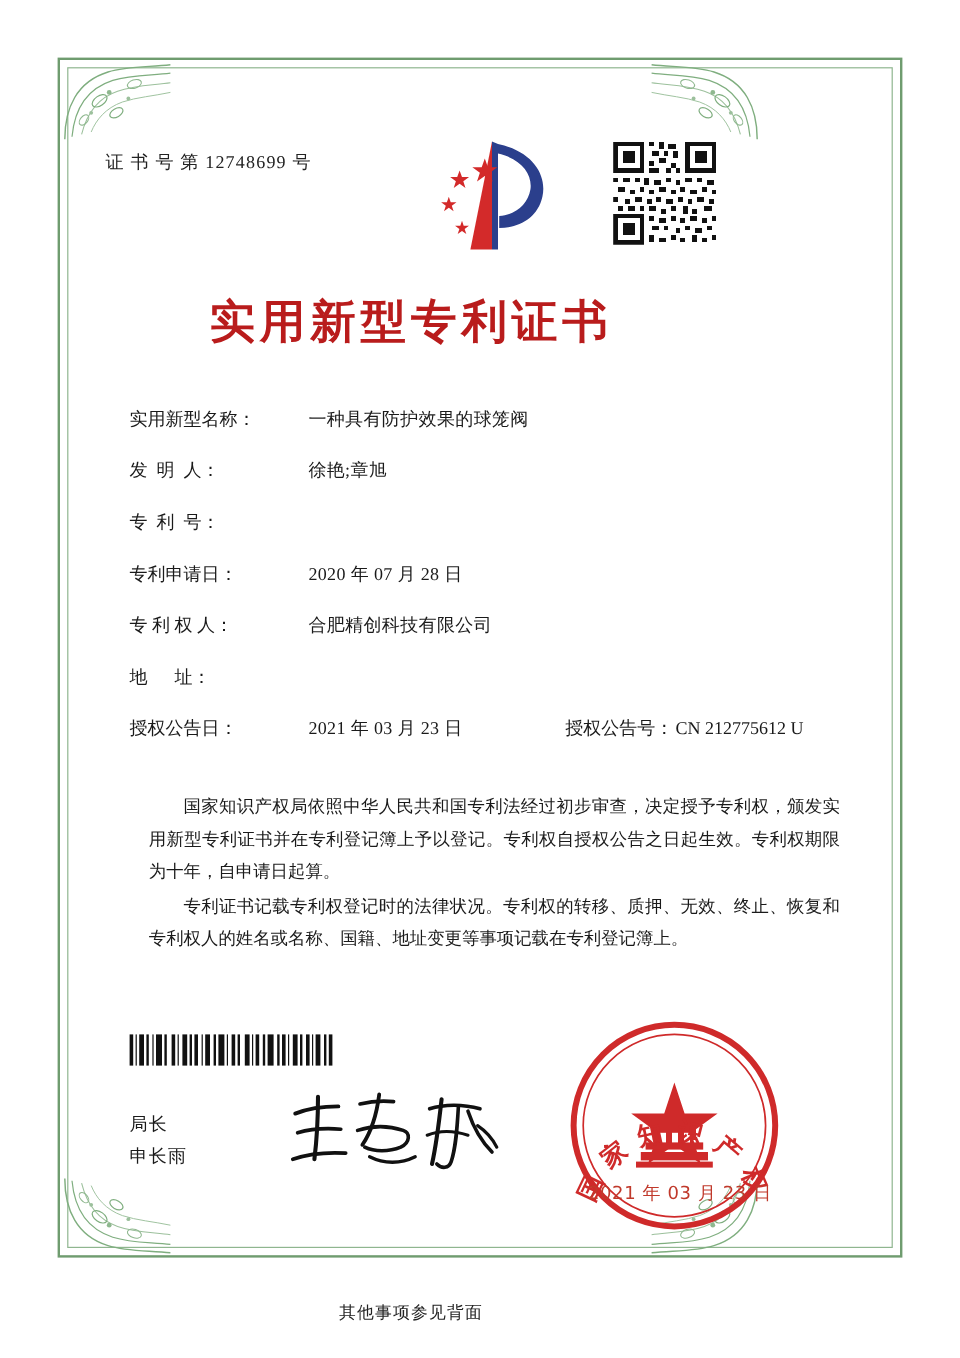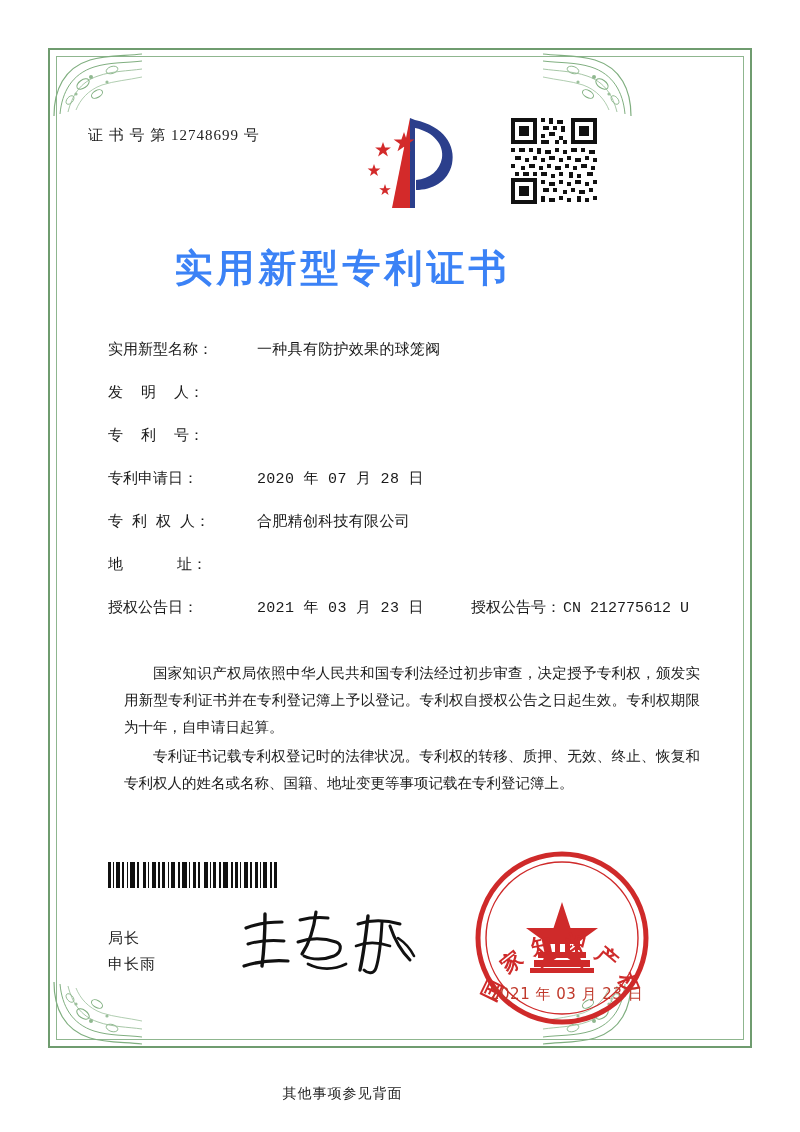--- a/index.html
+++ b/index.html
@@ -83,33 +83,32 @@
 
   .title {
     position: absolute;
     left: 0; right: 0;
     top: 243px;
     text-align: center;
     font-size: 38px;
     font-weight: bold;
     letter-spacing: 4px;
     font-family: "DejaVu Sans", "Liberation Sans", sans-serif;
-    color: #3b82f6;
+    color: #b91c1c;
   }
 
   
   .fields {
     position: absolute;
     left: 108px;
     top: 340px;
     width: 600px;
     font-size: 15px;
     line-height: 21px;
     color: #1a1a1a;
-    font-family: Liberation Mono, monospace;
   }
   .field-row {
     display: flex;
     align-items: flex-start;
     margin-bottom: 22px;
   }
   .field-label {
     width: 104px;
     flex: 0 0 104px;
     white-space: pre;
@@ -397,20 +396,21 @@
 
   <div class="fields">
 
     <div class="field-row">
       <span class="field-label">实用新型名称：</span>
       <span class="field-value">一种具有防护效果的球笼阀</span>
     </div>
 
     <div class="field-row">
       <span class="field-label">发  明  人：</span>
+      <span class="field-value">徐艳;章旭</span>
     </div>
 
     <div class="field-row">
       <span class="field-label">专  利  号：</span>
     </div>
 
     <div class="field-row">
       <span class="field-label">专利申请日：</span>
       <span class="field-value">2020 年 07 月 28 日</span>
     </div>

